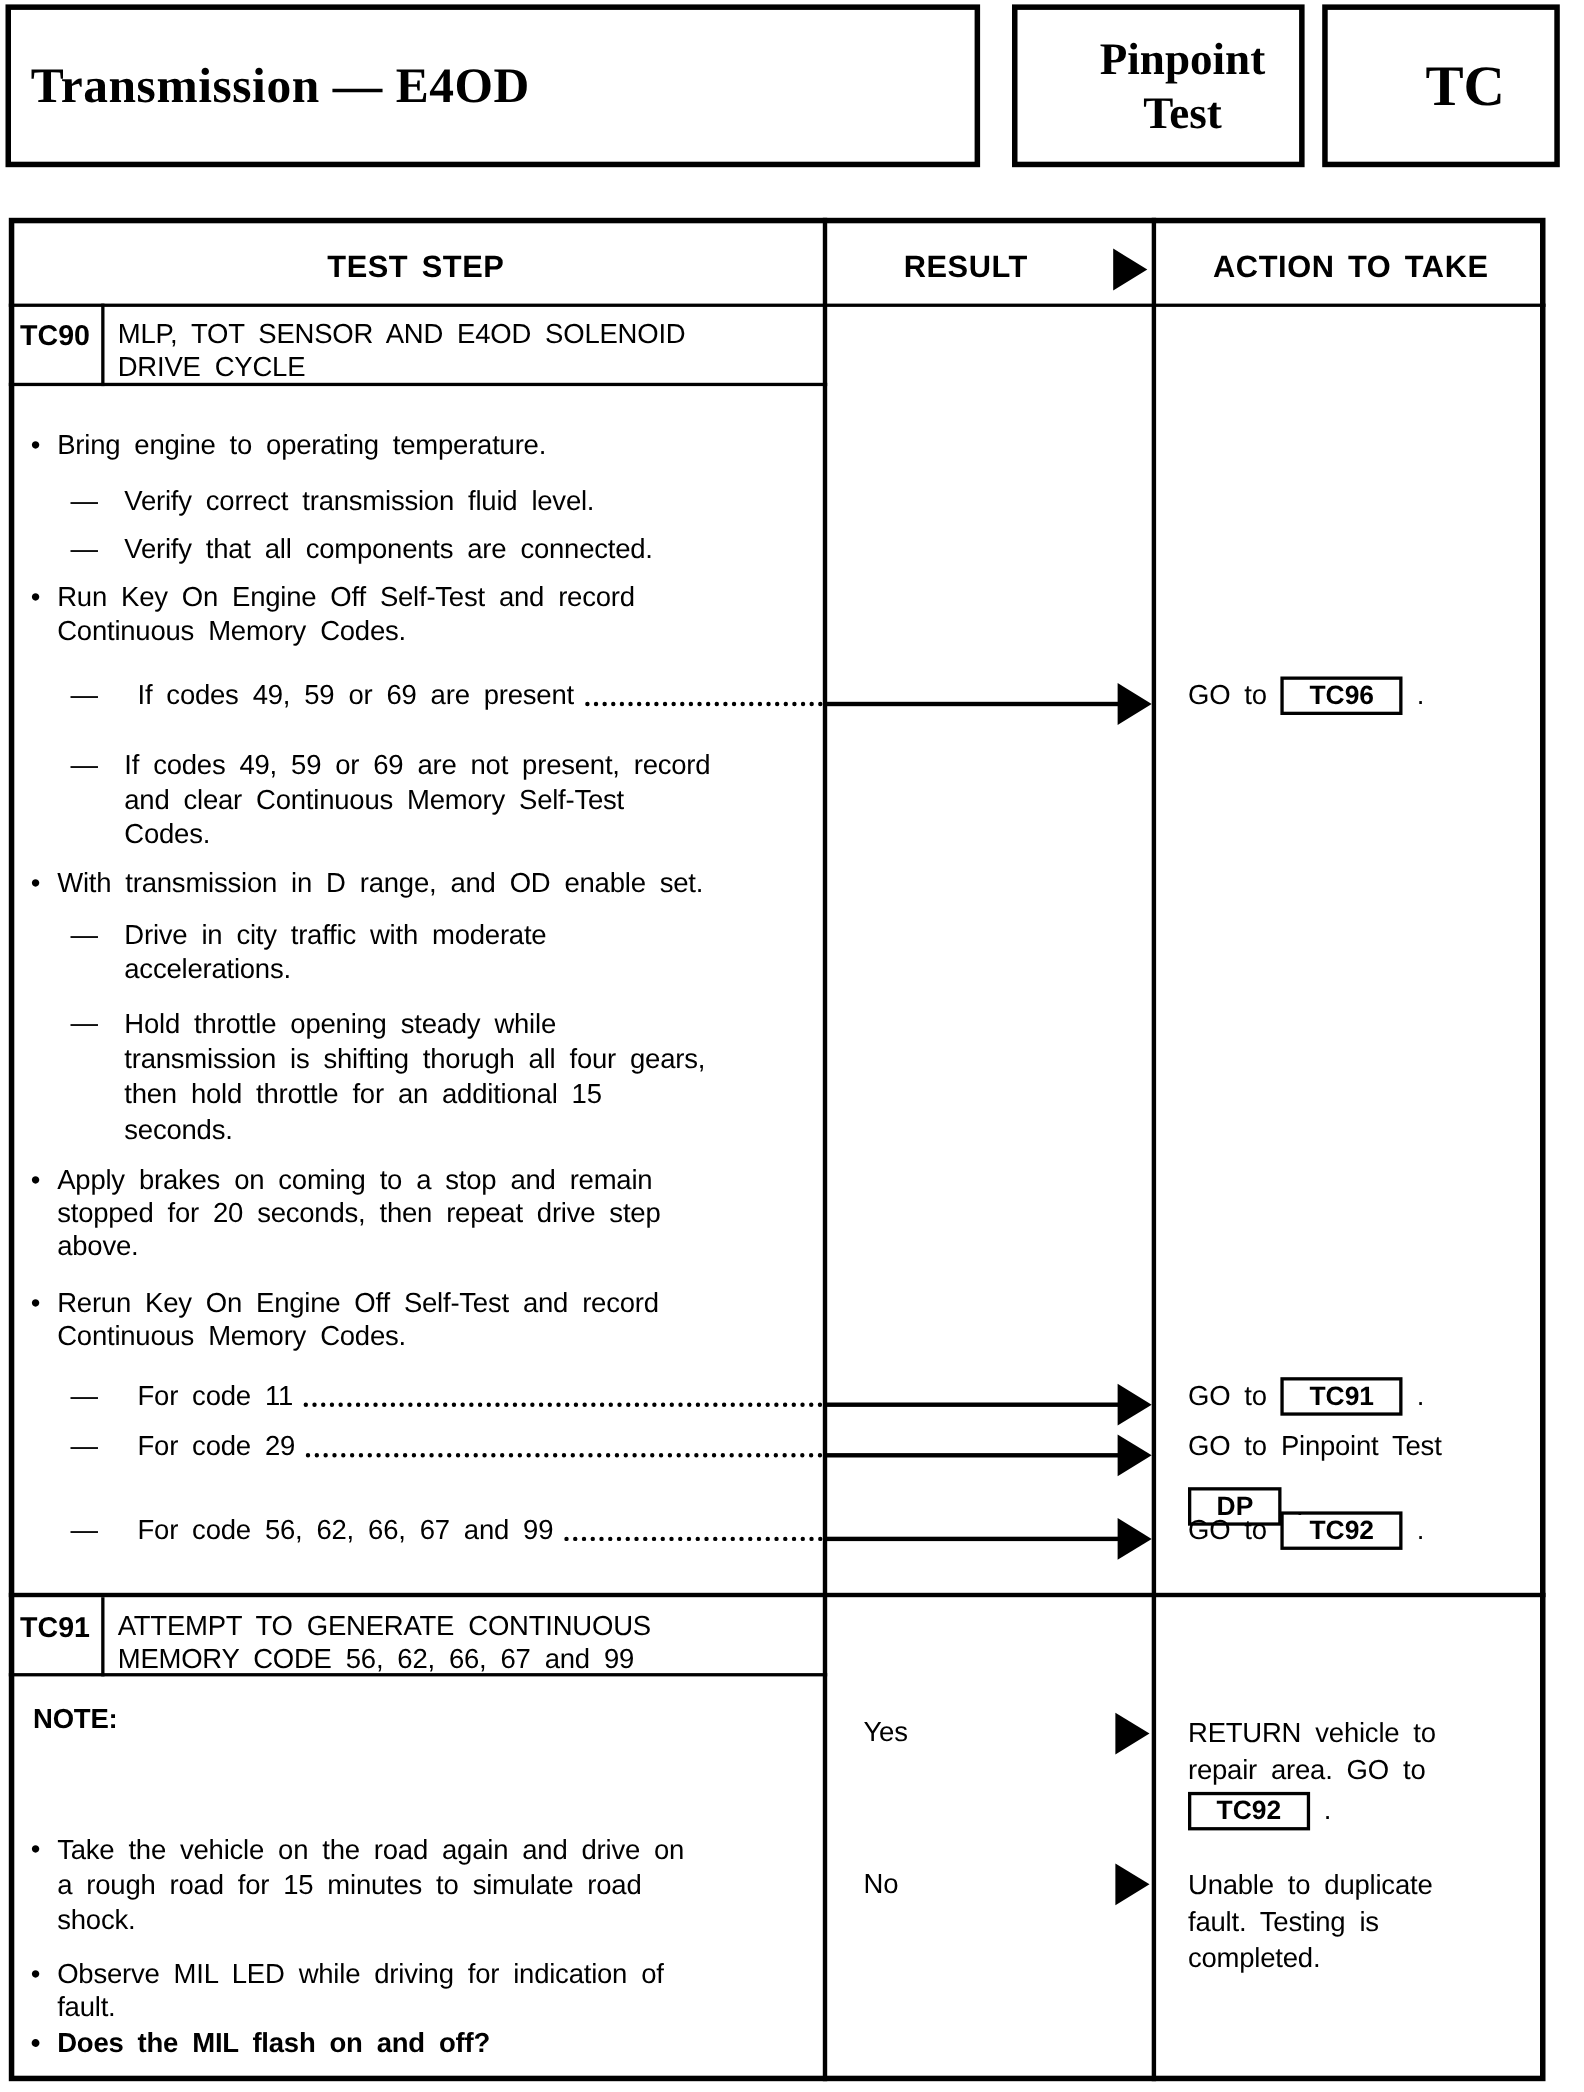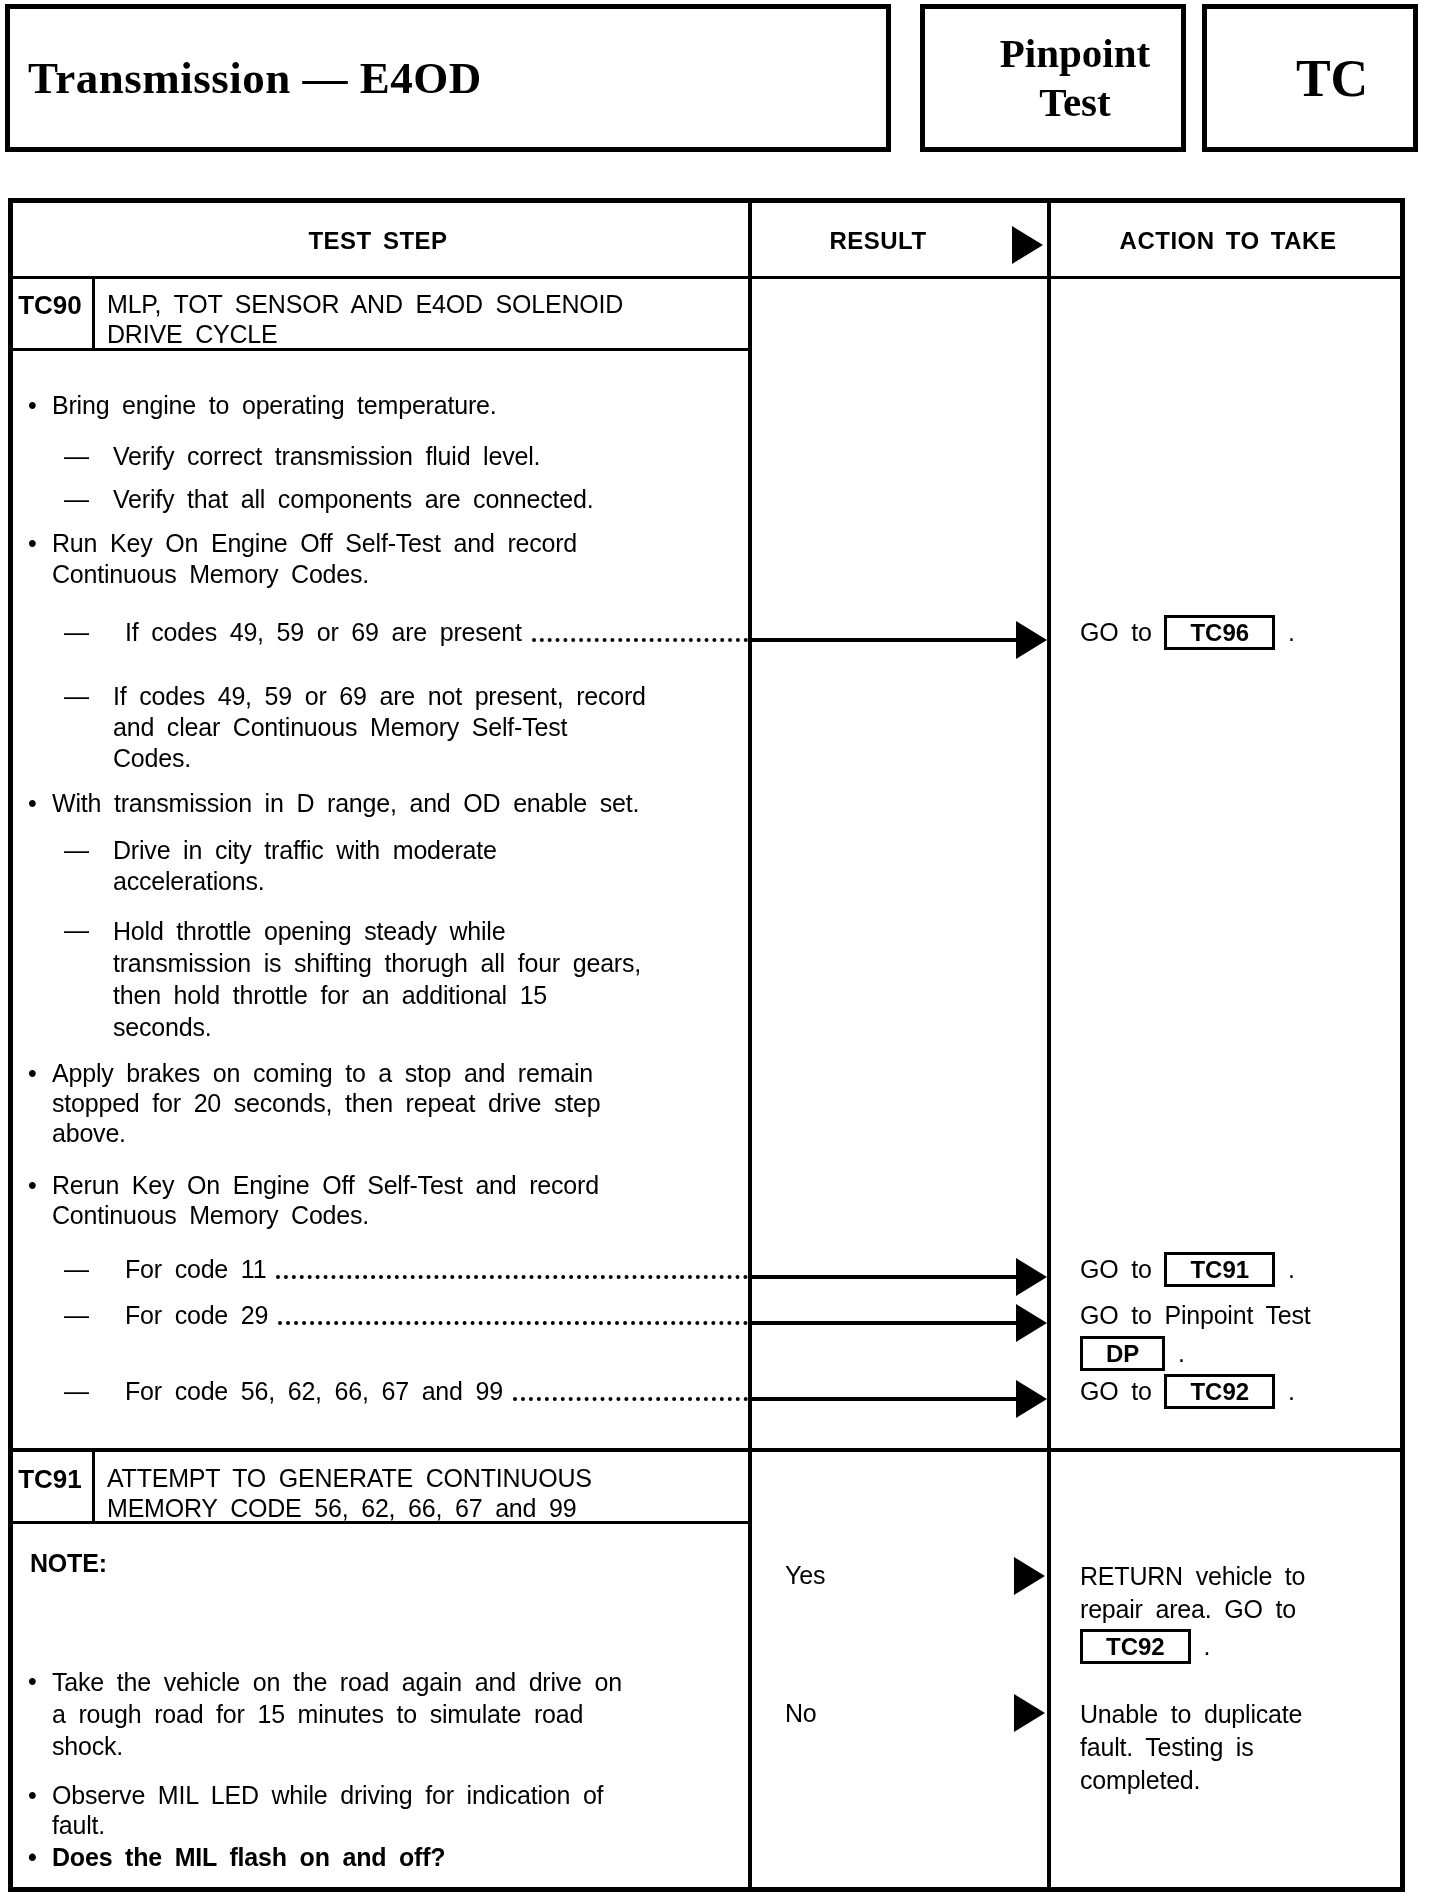--- a/index.html
+++ b/index.html
@@ -10,21 +10,21 @@
   .hbox{position:absolute;border:5px solid #000;background:#fff;box-sizing:border-box;
         display:flex;align-items:center;justify-content:center;
         font-family:"Liberation Serif",serif;font-weight:bold;padding-left:44px;}
   
   .frame{position:absolute;border:5px solid #000;box-sizing:border-box;background:#fff;}
   .vline,.hline{position:absolute;background:#000;}
   
   .txt{position:absolute;font-size:25px;line-height:31px;letter-spacing:-0.2px;word-spacing:6px;white-space:nowrap;}
   .para div{white-space:nowrap;}
   .bold{font-weight:bold;}
-  .colhead{position:absolute;font-size:24px;font-weight:bold;letter-spacing:0.5px;word-spacing:4px;text-align:center;}
+  .colhead{position:absolute;font-size:28px;font-weight:bold;letter-spacing:0.5px;word-spacing:4px;text-align:center;}
   .marker{position:absolute;font-size:25px;line-height:31px;}
   
   .leadrow{position:absolute;display:flex;align-items:stretch;}
   .leadrow .lt{font-size:25px;line-height:31px;letter-spacing:-0.2px;word-spacing:6px;white-space:nowrap;padding-right:10px;margin-left:12px;}
   .leader{flex:1;border-bottom:4px dotted #000;margin-bottom:6px;}
   
   .ahead{position:absolute;width:0;height:0;border-top:19px solid transparent;
          border-bottom:19px solid transparent;border-left:31px solid #000;}
   .aline{position:absolute;height:4px;background:#000;}
   
@@ -164,21 +164,21 @@
   </div>
 
   <div class="abs actline" style="left:1080px;top:1252px;">
     <span>GO to</span>
     <span class="ref">TC91</span>
     <span>.</span>
   </div>
 
   <div class="abs actline" style="left:1080px;top:1298px;">
     <div>GO to Pinpoint Test</div>
-    <div style="margin-top:4px;">
+    <div style="margin-top:20px;">
       <span class="ref">DP</span>
       <span>.</span>
     </div>
   </div>
 
   <div class="abs actline" style="left:1080px;top:1374px;">
     <span>GO to</span>
     <span class="ref">TC92</span>
     <span>.</span>
   </div>

